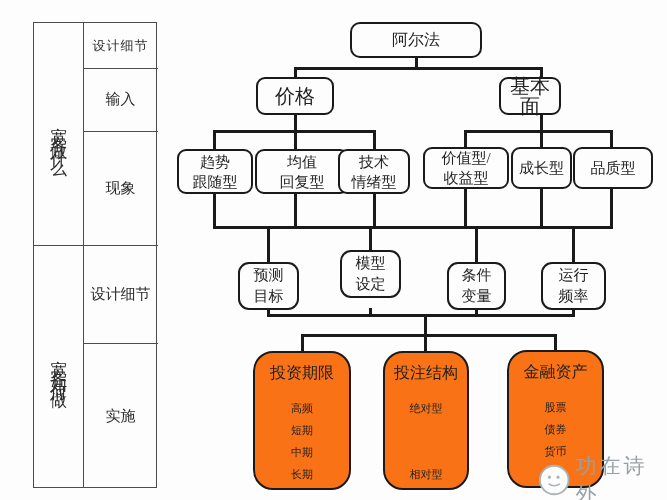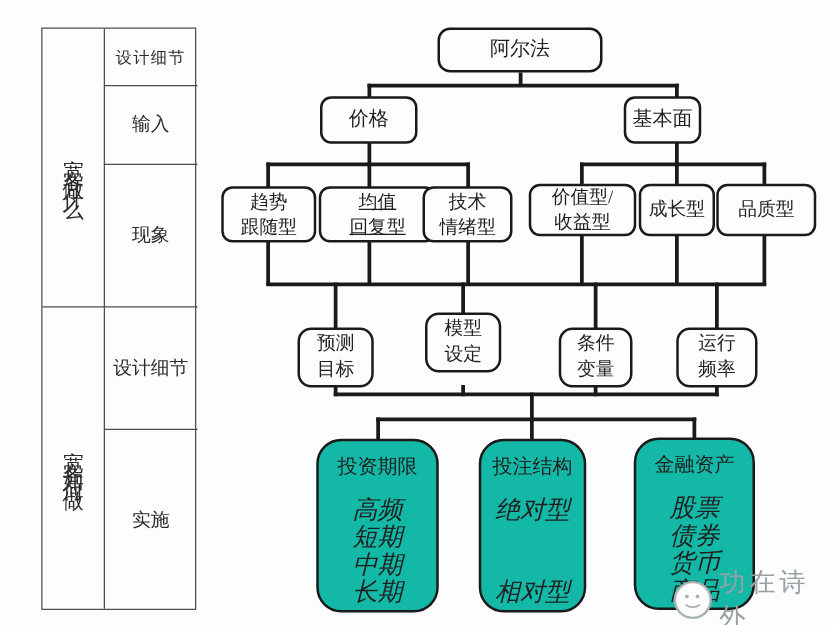--- a/index.html
+++ b/index.html
@@ -18,27 +18,27 @@
   .tcell.small { font-size:13px; letter-spacing:1px; }
   .vert { writing-mode:vertical-rl; text-orientation:upright; letter-spacing:8px;
           font-size:17px; }
 
   
   .node { position:absolute; border:2.5px solid #1a1a1a; border-radius:9px;
           background:#fdfdfd; box-sizing:border-box;
           display:flex; align-items:center; justify-content:center;
           text-align:center; white-space:pre-line; font-size:15px; line-height:20px; }
   .node.lv1 { font-size:16px; border-radius:10px; }
-  .node.lv2 { font-size:16px; }
+  .node.lv2 { font-size:20px; }
   .node.lv4 { border-radius:11px; line-height:21px; }
 
   .bigbox { position:absolute; border:2.5px solid #1a1a1a; border-radius:20px;
-            background:#14b8a6; box-sizing:border-box; text-align:center; }
+            background:#f97316; box-sizing:border-box; text-align:center; }
   .bigbox .title { margin-top:10px; font-size:16px; }
-  .big-items { margin-top:13px; font-size:20px; line-height:22px;font-style:italic; }
+  .big-items { margin-top:13px; font-size:11px; line-height:22px; }
   .big-item.gap-top { margin-top:44px; }
 
   
   .ln { position:absolute; background:#1a1a1a; }
 
   
   .wm { position:absolute; left:538px; top:452px; display:flex; align-items:center;
         gap:5px; z-index:5; color:#98a1a4; }
   .wm-text { font-size:21px; letter-spacing:3px; font-family:"Liberation Serif","DejaVu Serif",serif; }
 </style>
@@ -103,21 +103,21 @@
   <div class="ln" style="left:424px; top:333.5px; width:3px; height:20px;"></div>
   <div class="ln" style="left:553.5px; top:333.5px; width:3px; height:18px;"></div>
 
   <div class="node lv1" style="left:350px; top:22px; width:132px; height:36px;">阿尔法</div>
 
   <div class="node lv2" style="left:256px; top:77px; width:78px; height:38px;">价格</div>
   <div class="node lv2" style="left:499px; top:77px; width:62px; height:38px;">基本面</div>
 
   <div class="node" style="left:177px; top:149px; width:76px; height:45px;">趋势
 跟随型</div>
-  <div class="node" style="left:255px; top:149px; width:94px; height:45px;text-decoration:underline;">均值
+  <div class="node" style="left:255px; top:149px; width:94px; height:45px;">均值
 回复型</div>
   <div class="node" style="left:338px; top:149px; width:72px; height:45px;">技术
 情绪型</div>
 
   <div class="node" style="left:423px; top:147px; width:86px; height:42px;">价值型/
 收益型</div>
   <div class="node" style="left:511px; top:147px; width:61px; height:42px;">成长型</div>
   <div class="node" style="left:573px; top:147px; width:80px; height:42px;">品质型</div>
 
   <div class="node lv4" style="left:238px; top:262px; width:61px; height:48px;">预测

